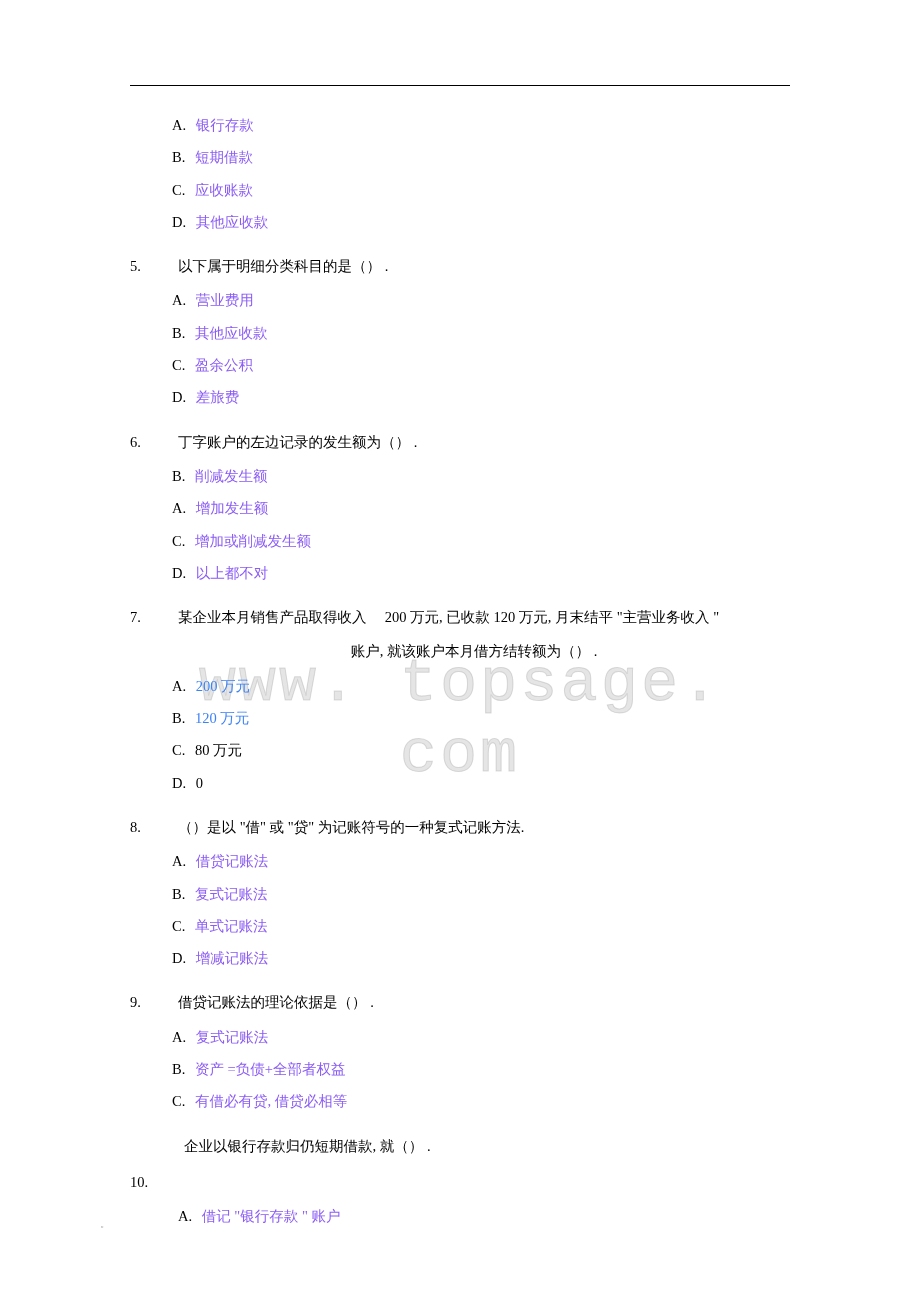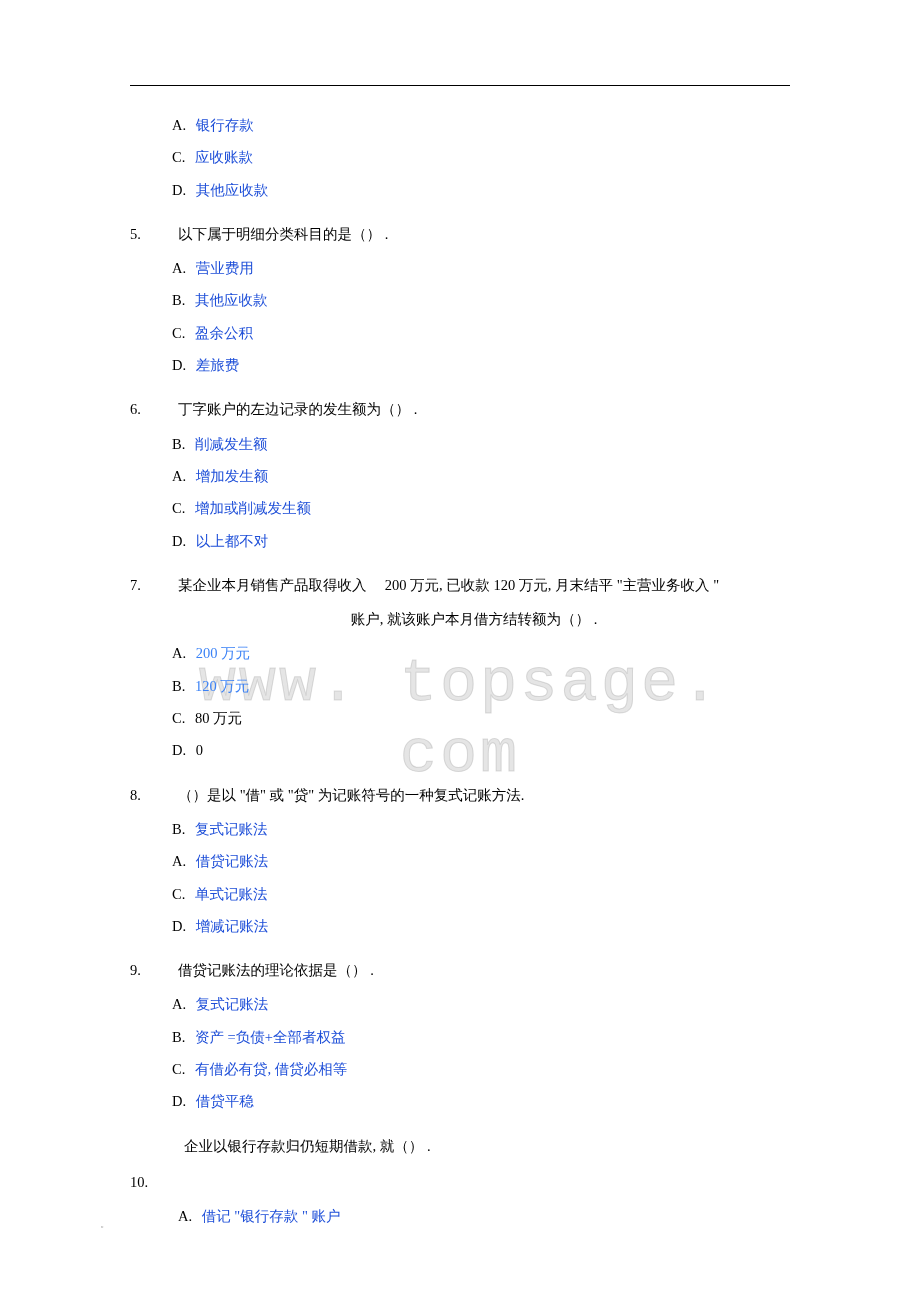--- a/index.html
+++ b/index.html
@@ -30,21 +30,21 @@
     }
     .option {
       margin-left: 42px;
       margin-bottom: 12px;
     }
     .option-letter {
       display: inline-block;
       margin-right: 6px;
     }
     .option-text {
-      color: #1d4ed8;
+      color: #8b5cf6;
     }
     .question {
       margin-top: 24px;
       margin-bottom: 14px;
       display: flex;
       align-items: flex-start;
     }
     .question-num {
       width: 28px;
       flex-shrink: 0;
@@ -101,20 +101,24 @@
 <div class="watermark">www. topsage. com</div>
 
 <div class="content rel-content">
 
   <div class="options-block">
     <div class="option">
       <span class="option-letter">A.</span>
       <span class="option-text">银行存款</span>
     </div>
     <div class="option">
+      <span class="option-letter">B.</span>
+      <span class="option-text">短期借款</span>
+    </div>
+    <div class="option">
       <span class="option-letter">C.</span>
       <span class="option-text">应收账款</span>
     </div>
     <div class="option">
       <span class="option-letter">D.</span>
       <span class="option-text">其他应收款</span>
     </div>
   </div>
 
   <div class="question">
@@ -188,26 +192,26 @@
       <span>0</span>
     </div>
   </div>
 
   <div class="question">
     <span class="question-num">8.</span>
     <span class="question-text">（）是以 "借" 或 "贷" 为记账符号的一种复式记账方法.</span>
   </div>
   <div class="options-block">
     <div class="option">
+      <span class="option-letter">A.</span>
+      <span class="option-text">借贷记账法</span>
+    </div>
+    <div class="option">
       <span class="option-letter">B.</span>
       <span class="option-text">复式记账法</span>
-    </div>
-    <div class="option">
-      <span class="option-letter">A.</span>
-      <span class="option-text">借贷记账法</span>
     </div>
     <div class="option">
       <span class="option-letter">C.</span>
       <span class="option-text">单式记账法</span>
     </div>
     <div class="option">
       <span class="option-letter">D.</span>
       <span class="option-text">增减记账法</span>
     </div>
   </div>
@@ -222,24 +226,20 @@
       <span class="option-text">复式记账法</span>
     </div>
     <div class="option">
       <span class="option-letter">B.</span>
       <span class="option-text">资产  =负债+全部者权益</span>
     </div>
     <div class="option">
       <span class="option-letter">C.</span>
       <span class="option-text">有借必有贷, 借贷必相等</span>
     </div>
-    <div class="option">
-      <span class="option-letter">D.</span>
-      <span class="option-text">借贷平稳</span>
-    </div>
   </div>
 
   <div class="question">
     <span class="question-num" style="width:34px;margin-top:36px;">10.</span>
     <span class="question-text">企业以银行存款归仍短期借款, 就（）     .</span>
   </div>
   <div class="options-block">
     <div class="option" style="margin-left:48px;">
       <span class="option-letter">A.</span>
       <span class="option-text">借记 "银行存款 " 账户</span>

